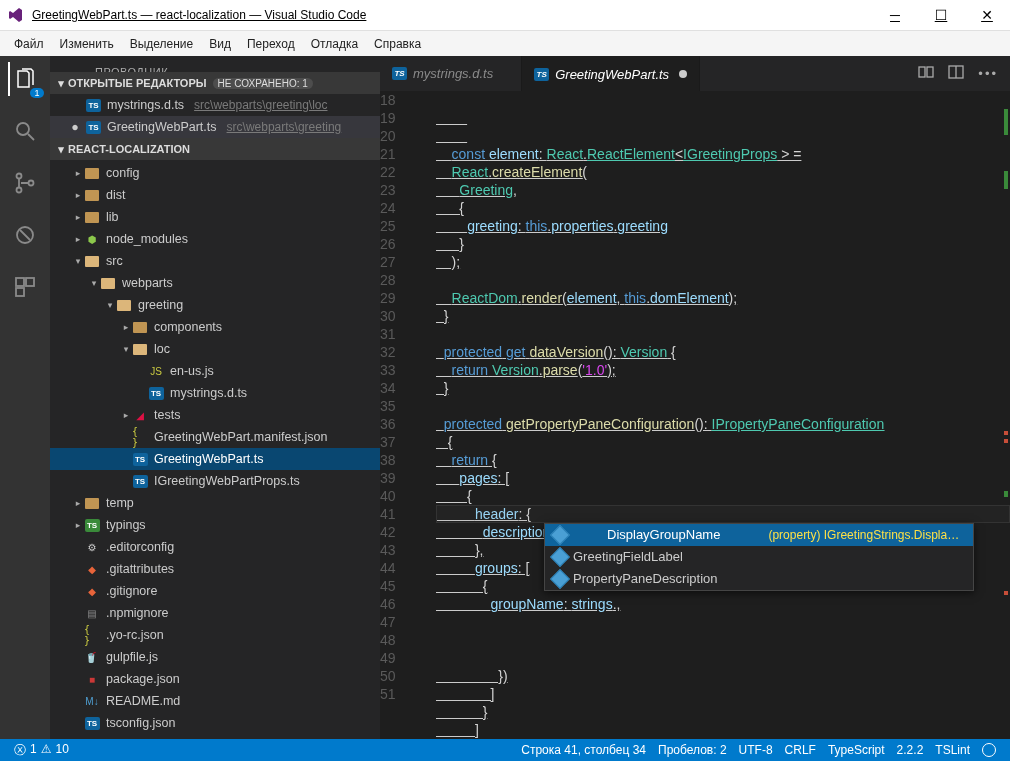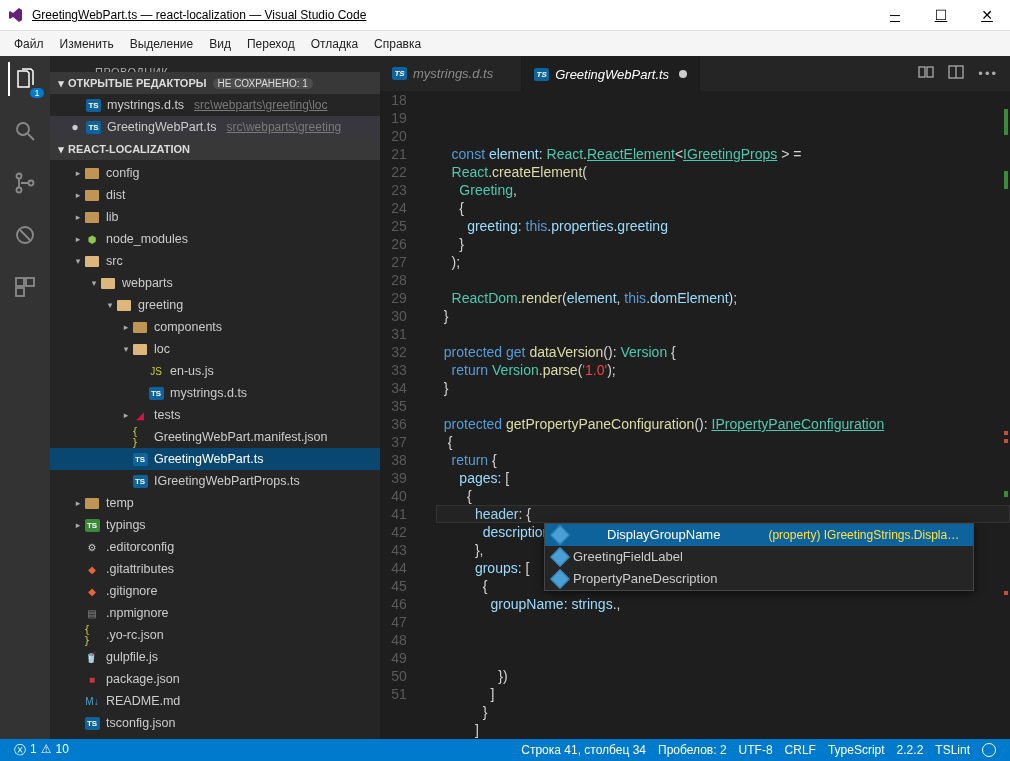--- a/index.html
+++ b/index.html
@@ -43,31 +43,31 @@
 .doc-icon { color: #888; }
 
 .editor-area { flex: 1; display: flex; flex-direction: column; background: #1e1e1e; min-width: 0; }
 .tabs { height: 35px; background: #252526; display: flex; align-items: stretch; }
 .tab { display: flex; align-items: center; padding: 0 12px; gap: 6px; font-size: 13px; font-style: italic; color: #8a8a8a; border-right: 1px solid #1a1a1a; }
 .tab.active { background: #1e1e1e; color: #fff; border-top: 1px solid #1e1e1e; }
 .tab .dot { width: 8px; height: 8px; background: #ccc; border-radius: 50%; margin-left: 4px; }
 .tabs .tab-actions { margin-left: auto; display: flex; align-items: center; gap: 14px; padding: 0 12px; color: #aaa; }
 
 .code-area { flex: 1; display: flex; font-family: Consolas, monospace; font-size: 14px; line-height: 18px; position: relative; min-height: 0; overflow: hidden; }
-.gutter { width: 56px; text-align: center; padding-right: 18px; color: #5a5a5a; padding-top: 0px; }
+.gutter { width: 56px; text-align: left; padding-right: 18px; color: #5a5a5a; padding-top: 0px; }
 .gutter .ln { height: 18px; }
-.code { flex: 1; padding-top: 0px; position: relative; white-space: pre; }
+.code { flex: 1; padding-top: 0px; position: relative; white-space: pre; text-decoration: underline; }
 .code .line { height: 18px; }
 .hl-line { position: absolute; left: 0; right: 0; height: 18px; background: rgba(100,100,100,0.08); border: 1px solid #333; }
 
 .t-kw { color: #569cd6; }
 .t-id { color: #9cdcfe; }
 .t-type { color: #4ec9b0; }
 .t-fn { color: #dcdcaa; }
-.t-str { color: #ef4444; }
+.t-str { color: #d946ef; }
 .t-ul { text-decoration: underline; }
 .t-p { color: #d4d4d4; }
 
 .intellisense { position: absolute; background: #252526; border: 1px solid #454545; font-family: Consolas, monospace; font-size: 13px; box-shadow: 0 2px 8px rgba(0,0,0,0.6); }
 .intellisense .item { padding: 2px 8px; display: flex; align-items: center; gap: 6px; }
 .intellisense .item.sel { background: #0e639c; color: #fff; gap: 40px; }
 .intellisense .iico { width: 14px; height: 14px; background: #4a9fd4; border: 1px solid #2b7fb5; transform: rotate(45deg); }
 .intellisense .hint { color: #fde047; margin-left: 8px; font-size: 12px; }
 .scroll-dec { position: absolute; right: 2px; width: 4px; }
 .scroll-dec .mk { position: absolute; width: 4px; height: 3px; }

